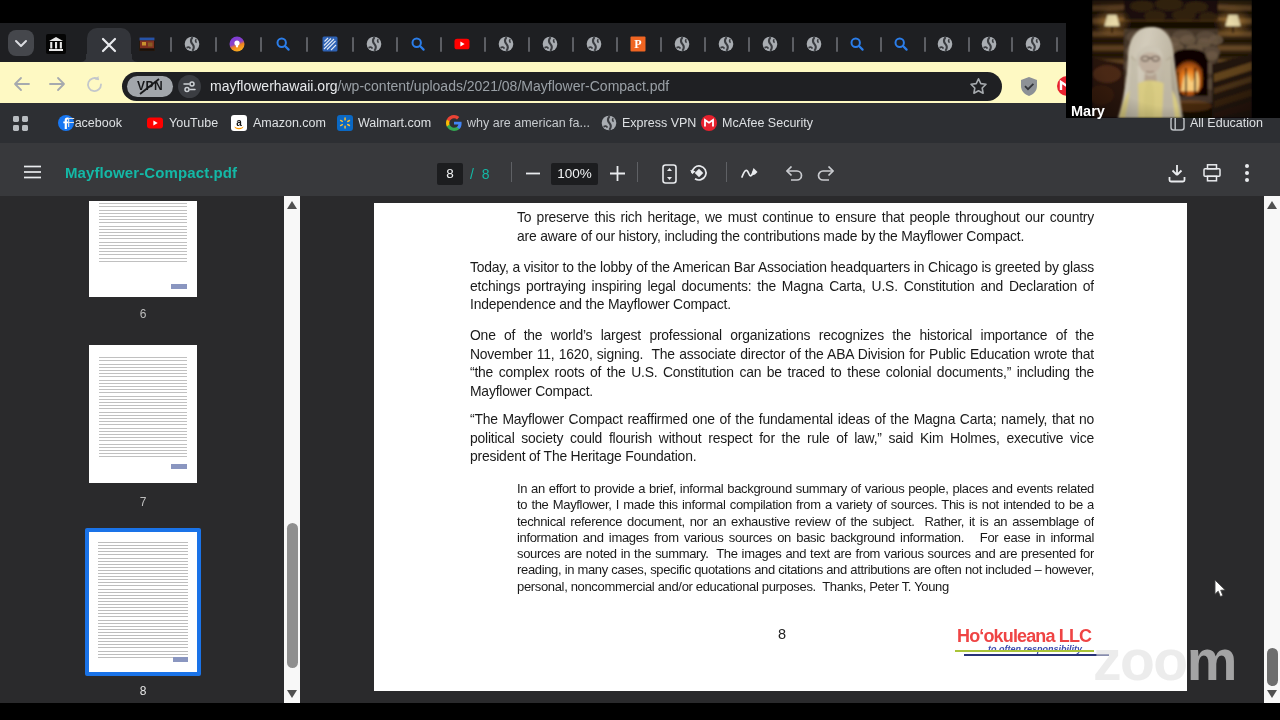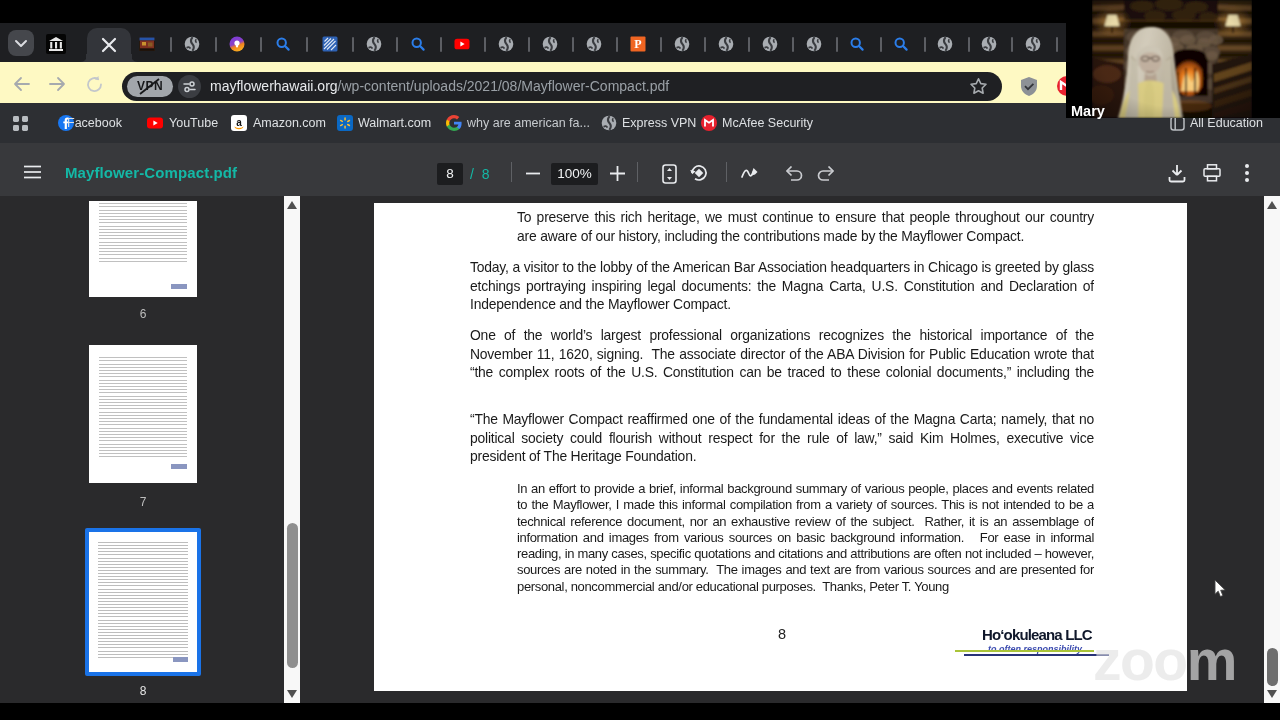--- a/index.html
+++ b/index.html
@@ -450,38 +450,39 @@
     </div>
     <div class="body1" style="left:96px;top:55px;width:624px">
       <div class="jline">Today, a visitor to the lobby of the American Bar Association headquarters in Chicago is greeted by glass</div>
       <div class="jline">etchings portraying inspiring legal documents: the Magna Carta, U.S. Constitution and Declaration of</div>
       <div>Independence and the Mayflower Compact.</div>
     </div>
     <div class="body1" style="left:96px;top:123px;width:624px">
       <div class="jline">One of the world’s largest professional organizations recognizes the historical importance of the</div>
       <div class="jline">November 11, 1620, signing.&nbsp; The associate director of the ABA Division for Public Education wrote that</div>
       <div class="jline">“the complex roots of the U.S. Constitution can be traced to these colonial documents,” including the</div>
+      <div>Mayflower Compact.</div>
     </div>
     <div class="body1" style="left:96px;top:207px;width:624px">
       <div class="jline">“The Mayflower Compact reaffirmed one of the fundamental ideas of the Magna Carta; namely, that no</div>
       <div class="jline">political society could flourish without respect for the rule of law,” said Kim Holmes, executive vice</div>
       <div>president of The Heritage Foundation.</div>
     </div>
     <div class="body1 small" style="left:143px;top:278px;width:577px;font-size:13px;letter-spacing:-0.34px;line-height:16.25px">
       <div class="jline">In an effort to provide a brief, informal background summary of various people, places and events related</div>
       <div class="jline">to the Mayflower, I made this informal compilation from a variety of sources. This is not intended to be a</div>
       <div class="jline">technical reference document, nor an exhaustive review of the subject.&nbsp; Rather, it is an assemblage of</div>
       <div class="jline">information and images from various sources on basic background information.&nbsp;&nbsp; For ease in informal</div>
+      <div class="jline">sources are noted in the summary.&nbsp; The images and text are from various sources and are presented for</div>
       <div class="jline">reading, in many cases, specific quotations and citations and attributions are often not included – however,</div>
-      <div class="jline">sources are noted in the summary.&nbsp; The images and text are from various sources and are presented for</div>
       <div>personal, noncommercial and/or educational purposes.&nbsp; Thanks, Peter T. Young</div>
     </div>
     <div class="abs" style="left:404px;top:423px;font-size:14.5px;color:#222">8</div>
 
-    <div class="abs" style="left:608px;top:422.5px;width:220px;white-space:nowrap;text-align:left;font-size:15px;font-weight:bold;color:#0f172a;letter-spacing:-0.85px">Ho‘okuleana LLC</div>
+    <div class="abs" style="left:583px;top:422.5px;width:220px;white-space:nowrap;text-align:left;font-size:18px;font-weight:bold;color:#ef4444;letter-spacing:-0.85px">Ho‘okuleana LLC</div>
     <div class="abs" style="left:584px;top:441px;width:134px;text-align:right;font-size:9px;font-style:italic;font-weight:bold;color:#3d4db0">... to often responsibility ...</div>
     <div class="abs" style="left:581px;top:447.3px;width:139px;height:2px;background:#aac438"></div>
     <div class="abs" style="left:590px;top:451px;width:145px;height:2px;background:#283377"></div>
   </div>
   <div class="abs" id="botblack"></div>
   <div class="abs" id="botblack"></div>
 
   <div class="abs" id="zoomwm">zoom</div>
 
   <div class="abs" id="webcam">

